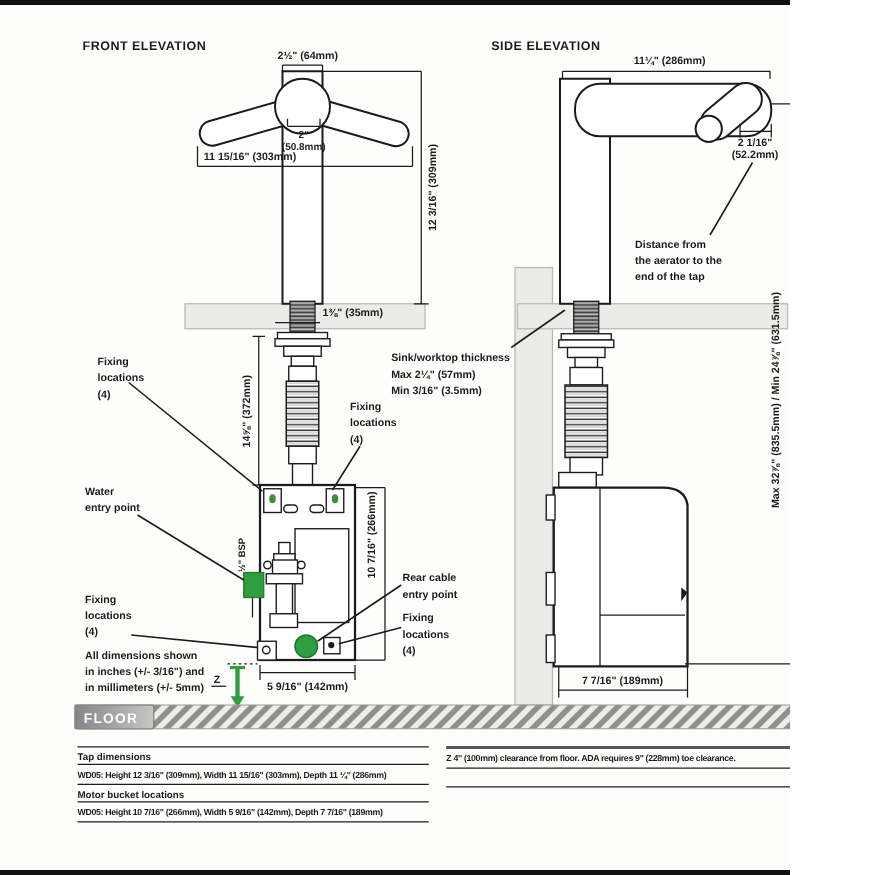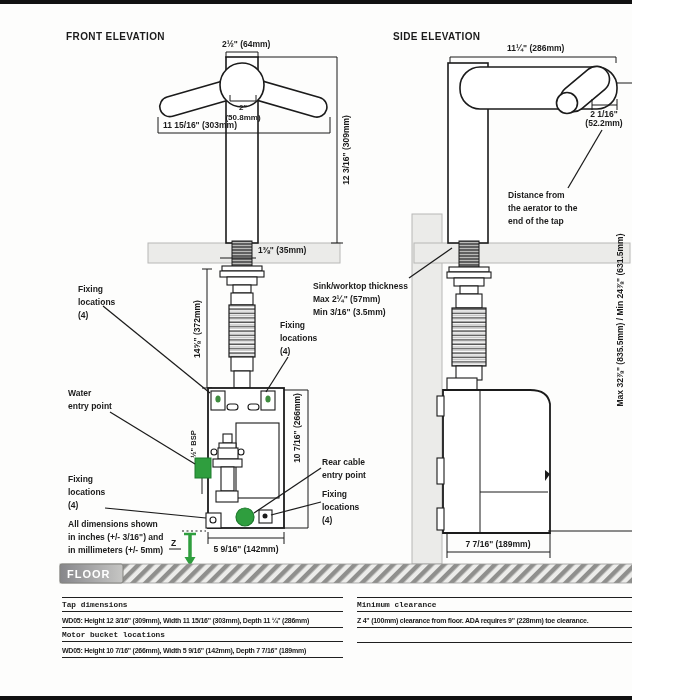--- a/index.html
+++ b/index.html
@@ -17,21 +17,21 @@
   .shape{stroke:#1b1b1b;stroke-width:1.6;fill:#ffffff;}
   .shape2{stroke:#1b1b1b;stroke-width:1.8;fill:#ffffff;}
   .detail{stroke:#1b1b1b;stroke-width:1.1;fill:#ffffff;}
   .band{fill:#ebebe9;stroke:#b8b8b6;stroke-width:1;}
   
   .tbl{position:absolute;top:597px;}
   .tbl-left{left:62px;width:281px;}
   .tbl-right{left:357px;width:279px;}
   .rule{border-top:1.1px solid #1f1f1f;height:0;}
   .rule-thick{border-top:1.6px solid #1f1f1f;height:0;}
-  .tbl-title{height:13px;line-height:15px;font-weight:700;font-size:7.8px;color:#1b1b1b;white-space:nowrap;font-family:Liberation Mono, monospace;}
+  .tbl-title{height:13px;line-height:15px;font-weight:700;font-size:7.8px;color:#1b1b1b;white-space:nowrap;}
   .tbl-row{height:15px;line-height:17px;font-weight:700;font-size:7px;letter-spacing:-0.25px;color:#1b1b1b;white-space:nowrap;}
   .tbl-spacer{height:14px;}
 </style>
 </head>
 <body>
 
 <div class="canvas">
 
 <svg width="700" height="700" viewBox="0 0 700 700">
   <defs>
@@ -254,21 +254,20 @@
   <div class="tbl-row">WD05: Height 12 3/16" (309mm), Width 11 15/16" (303mm), Depth 11 ¼" (286mm)</div>
   <div class="rule"></div>
   <div class="tbl-title">Motor bucket locations</div>
   <div class="rule"></div>
   <div class="tbl-row">WD05: Height 10 7/16" (266mm), Width 5 9/16" (142mm), Depth 7 7/16" (189mm)</div>
   <div class="rule"></div>
 </div>
 
 <div class="tbl tbl-right">
   <div class="rule-thick"></div>
-  <div class="tbl-title">Minimum clearance</div>
   <div class="rule"></div>
   <div class="tbl-row">Z  4" (100mm) clearance from floor. ADA requires 9" (228mm) toe clearance.</div>
   <div class="rule"></div>
   <div class="tbl-spacer"></div>
   <div class="rule"></div>
 </div>
 
 </div>
 
 </body></html>

